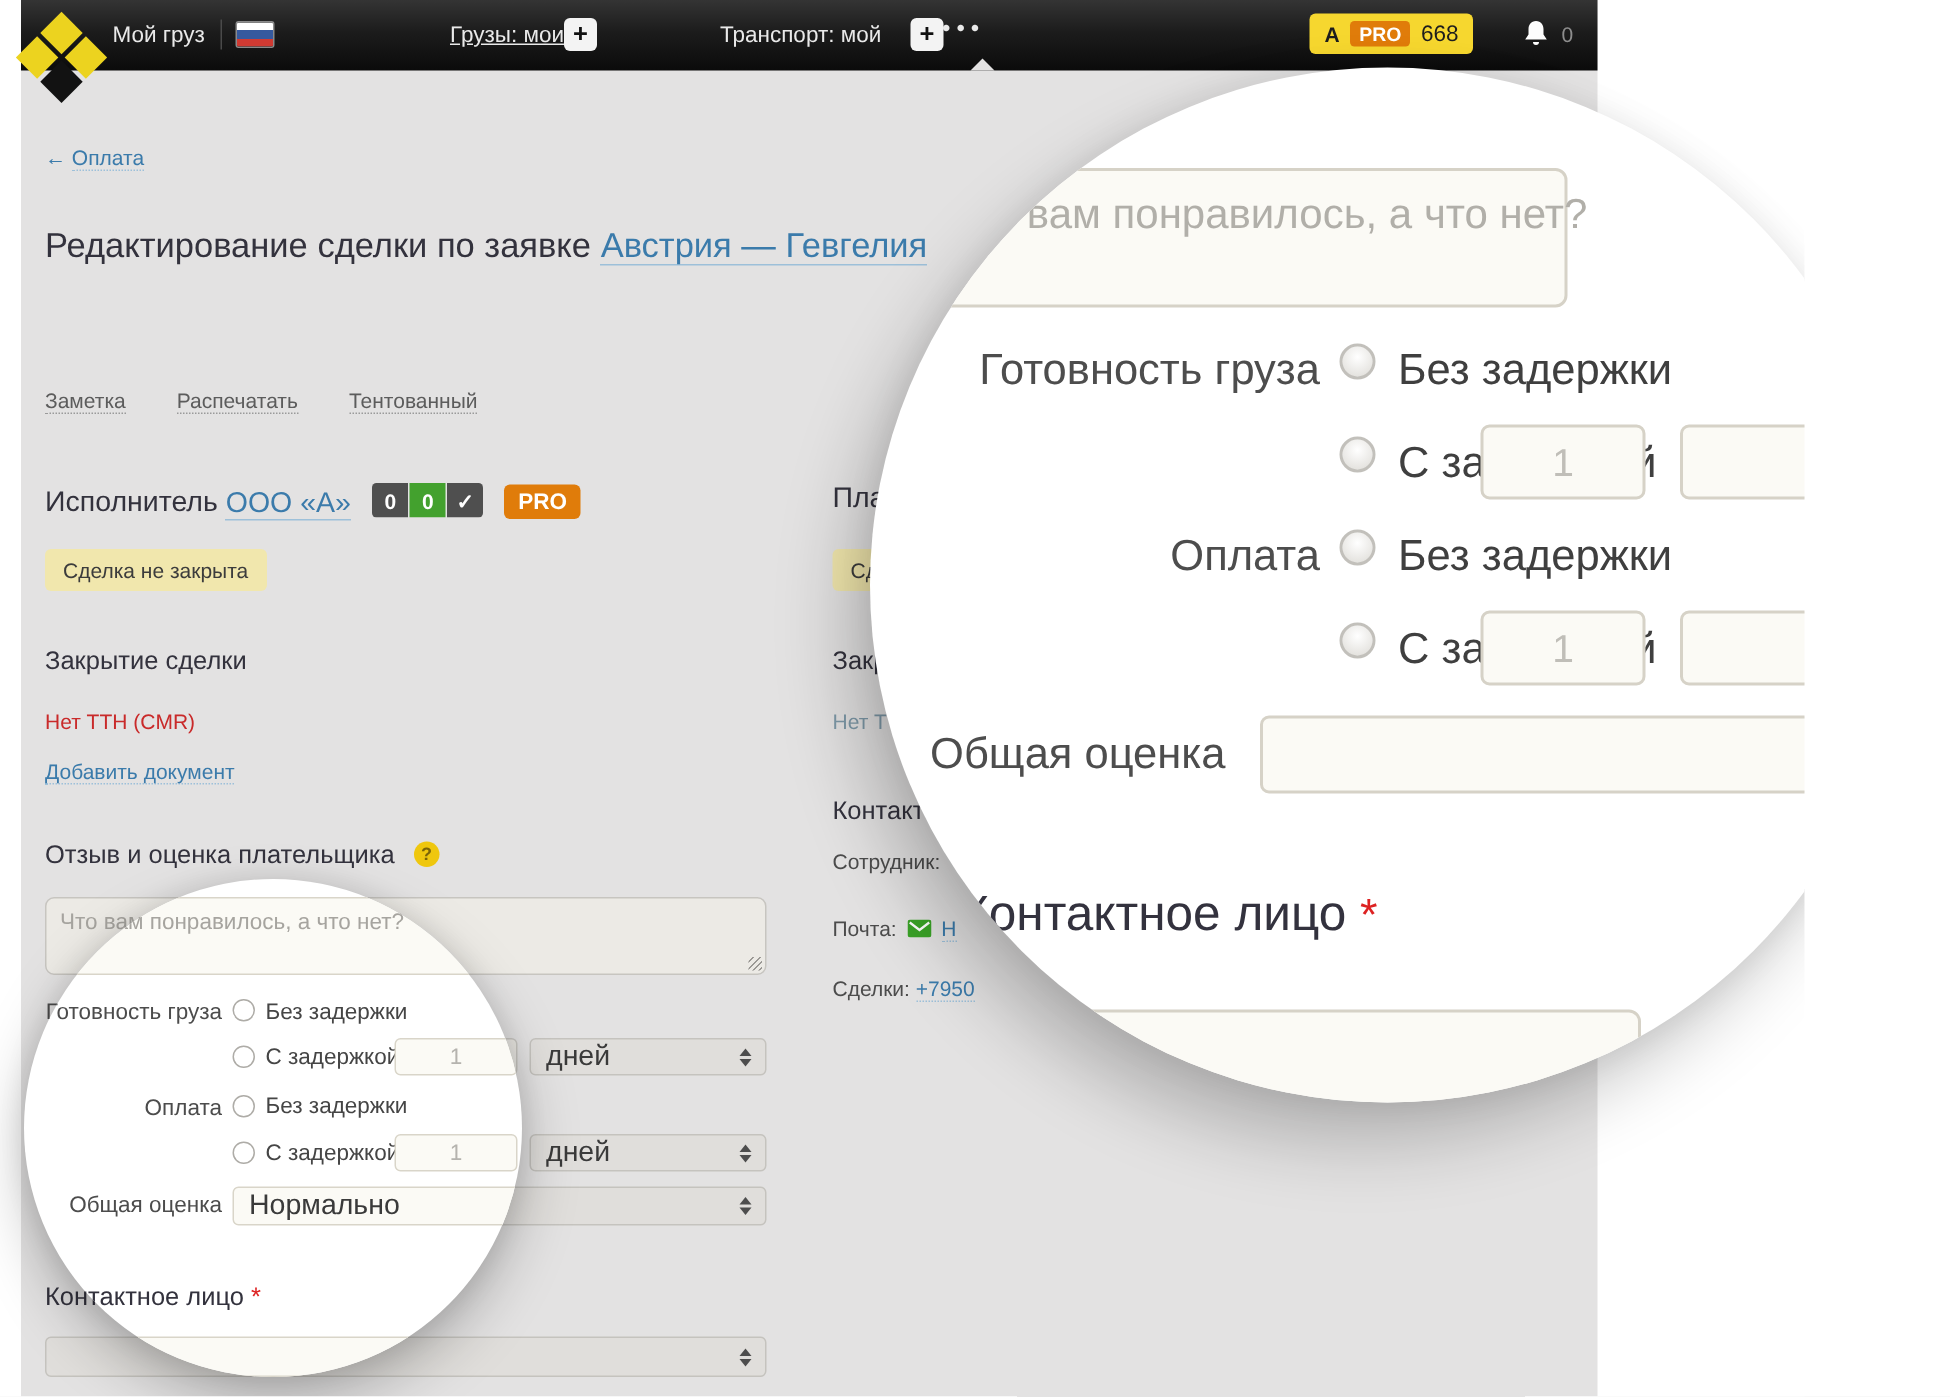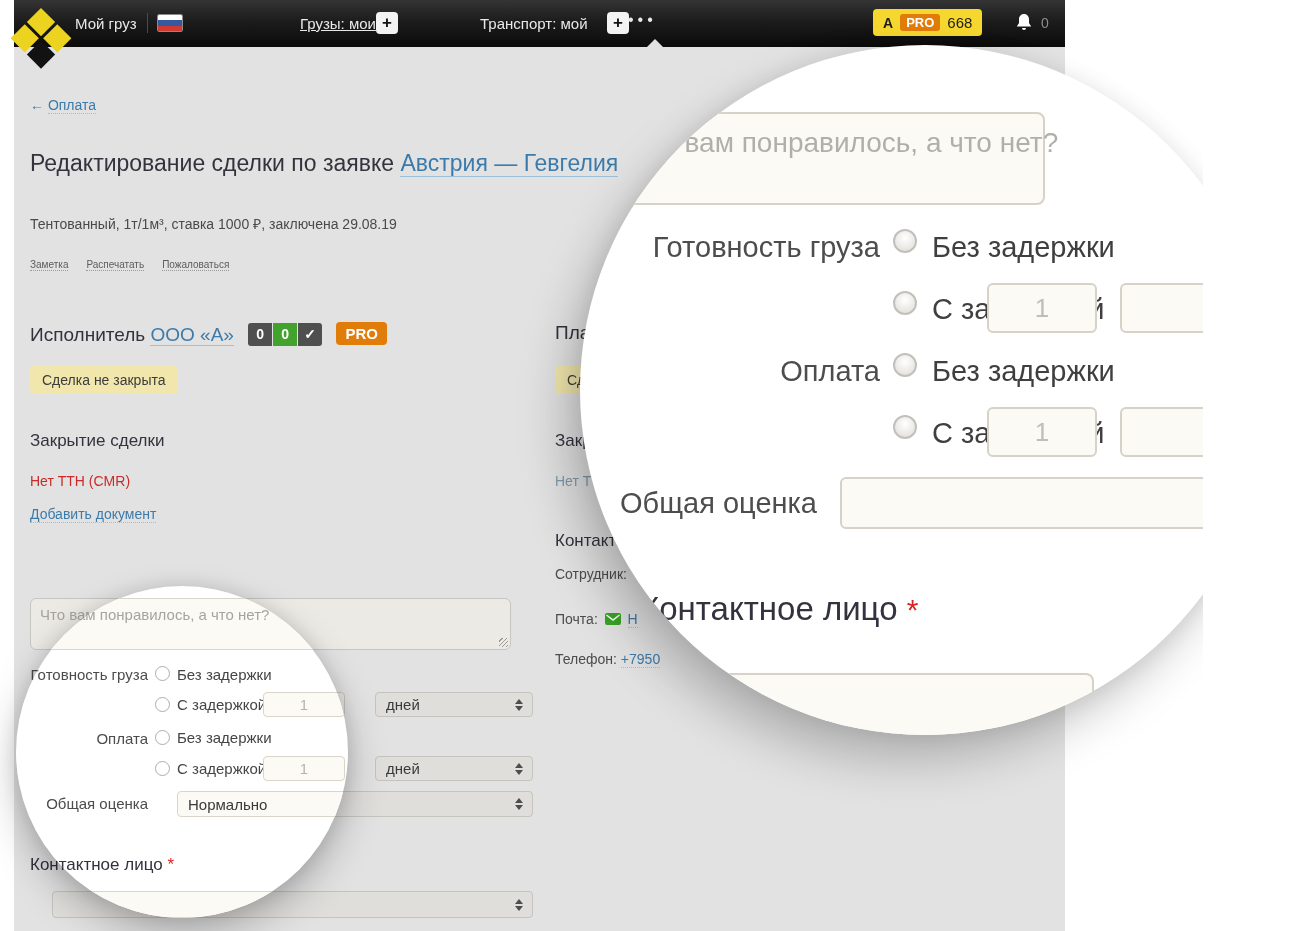--- a/index.html
+++ b/index.html
@@ -68,21 +68,21 @@
   .ph{color:#a6a49f;font-size:15px;}
   .resize-h{position:absolute;width:9px;height:9px;
             background:repeating-linear-gradient(135deg,transparent 0 2px,#9b9995 2px 3px);}
   .lbl{position:absolute;font-size:15px;color:#4c4c4c;text-align:right;white-space:nowrap;}
   .opt{position:absolute;font-size:15px;color:#454545;white-space:nowrap;}
   .radio{position:absolute;width:15px;height:15px;border-radius:50%;
          border:1px solid #aeaca7;background:radial-gradient(circle at 50% 35%,#fdfdfc,#e8e6e1);}
   .inp{position:absolute;background:#e9e7e2;border:1px solid #c7c5c0;border-radius:4px;
        color:#b5b3ae;font-size:15px;display:flex;align-items:center;justify-content:center;}
   .sel{position:absolute;background:#e0dedb;border:1px solid #c5c3be;border-radius:4px;
-       color:#3a3a3a;font-size:15px;display:flex;align-items:center;padding:0 26px 0 10px;margin-left:22px;}
+       color:#3a3a3a;font-size:19px;display:flex;align-items:center;padding:0 26px 0 10px;}
   .spinner{position:absolute;right:9px;top:50%;transform:translateY(-50%);width:8px;}
   .spinner i{display:block;width:0;height:0;border-left:4px solid transparent;border-right:4px solid transparent;}
   .sp-up{border-bottom:5px solid #4d4d4d;margin-bottom:2px;}
   .sp-dn{border-top:5px solid #4d4d4d;}
 
   
   .lens{position:absolute;border-radius:50%;background:#fff;overflow:hidden;}
   .lens-small{box-shadow:0 16px 38px rgba(0,0,0,.25), 0 0 18px rgba(0,0,0,.10);}
   .lens-big{box-shadow:-16px 26px 48px rgba(0,0,0,.22), 0 0 22px rgba(0,0,0,.08);}
   .lens-copy .tarea,.lens-copy .inp,.lens-copy .sel{background:#fbfaf5;border-color:#d9d5c9;}
@@ -141,26 +141,25 @@
     <div class="abs" style="left:16px;top:97px;font-size:14px;">
       <span class="lnk">←</span>
       <span class="lnk u-dot">Оплата</span>
     </div>
 
     <div class="h1 abs" style="left:16px;top:150px;">
       <span>Редактирование сделки по заявке</span>
       <span class="lnk u-solid">Австрия — Гевгелия</span>
     </div>
 
-    <div class="meta abs" style="left:16px;top:214px;">Тентованный, 1т/1м³, ставка 1000 ₽, заключена 29.08.19</div>
-
-    <div class="abs" style="left:16px;top:259px;font-size:10px;display:flex;gap:18px;">
+
+    <div class="abs" style="left:16px;top:259px;font-size:14px;display:flex;gap:34px;">
       <span class="g-dot">Заметка</span>
       <span class="g-dot">Распечатать</span>
-      <span class="g-dot">Пожаловаться</span>
+      <span class="g-dot">Тентованный</span>
     </div>
 
     <div class="h2 abs" style="left:16px;top:322px;">
       <span>Исполнитель</span>
       <span class="lnk u-solid">ООО «А»</span>
       <span class="rate-group">
         <span class="rate-cell cell-dark">0</span>
         <span class="rate-cell cell-green">0</span>
         <span class="rate-cell cell-dark">✓</span>
       </span>
@@ -169,20 +168,24 @@
 
     <div class="status-badge abs" style="left:16px;top:366px;">Сделка не закрыта</div>
 
     <div class="h3 abs" style="left:16px;top:431px;">Закрытие сделки</div>
     <div class="alert-red abs" style="left:16px;top:473px;">Нет ТТН (CMR)</div>
     <div class="abs" style="left:16px;top:506px;font-size:14px;">
       <span class="lnk u-dot">Добавить документ</span>
     </div>
 
     <div id="form-section" class="abs" style="left:0;top:0;width:1051px;height:931px;">
+      <div class="h3 abs" style="left:16px;top:560px;">
+        <span>Отзыв и оценка плательщика</span>
+        <span class="help-icon">?</span>
+      </div>
 
       <div class="tarea" style="left:16px;top:598px;width:481px;height:52px;">
         <div class="ph abs" style="left:9px;top:7px;">Что вам понравилось, а что нет?</div>
         <div class="resize-h" style="right:2px;bottom:2px;"></div>
       </div>
 
       <div class="lbl" style="left:16px;top:666px;width:118px;">Готовность груза</div>
       <div class="radio" style="left:141px;top:666px;"></div>
       <div class="opt" style="left:163px;top:666px;">Без задержки</div>
 
@@ -242,21 +245,21 @@
     <div class="rightcol-txt" style="left:541px;top:566px;">Сотрудник:</div>
     <div class="rightcol-txt" style="left:541px;top:611px;">
       <span>Почта:</span>
       <svg width="16" height="12" viewBox="0 0 16 12" style="vertical-align:-1px;margin:0 3px;">
         <rect width="16" height="12" rx="2" fill="#3aa327"></rect>
         <path d="M1.5 2 L8 7 L14.5 2" stroke="#fff" stroke-width="1.5" fill="none"></path>
       </svg>
       <span class="lnk u-dot">Н</span>
     </div>
     <div class="rightcol-txt" style="left:541px;top:651px;">
-      <span>Телефон:</span>
+      <span>Сделки:</span>
       <span class="lnk u-dot">+7950</span>
     </div>
   </div>
 
   <div class="lens lens-small" style="left:16px;top:586px;width:332px;height:332px;">
     <div id="small-lens-host" class="abs" style="left:-2px;top:-586px;width:1051px;height:931px;">
         <div class="abs lens-copy" style="left:0;top:0;width:1051px;height:931px;">
 
       <div class="tarea" style="left:16px;top:598px;width:481px;height:52px;">
         <div class="ph abs" style="left:9px;top:7px;">Что вам понравилось, а что нет?</div>

